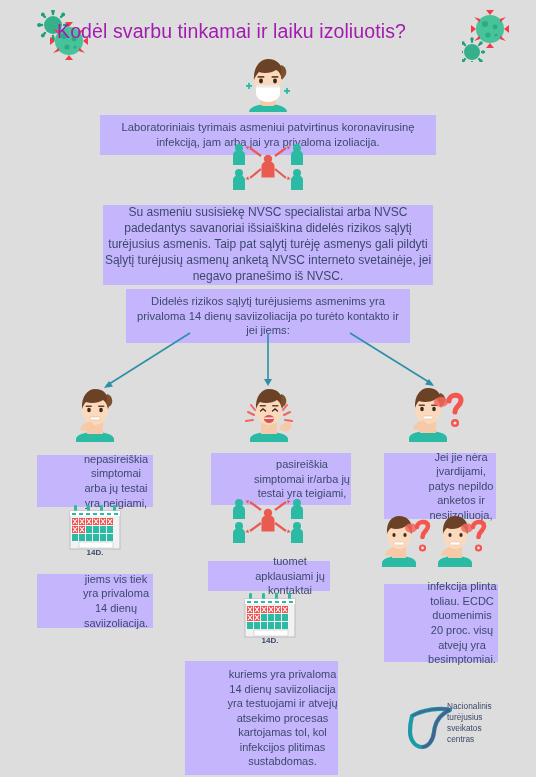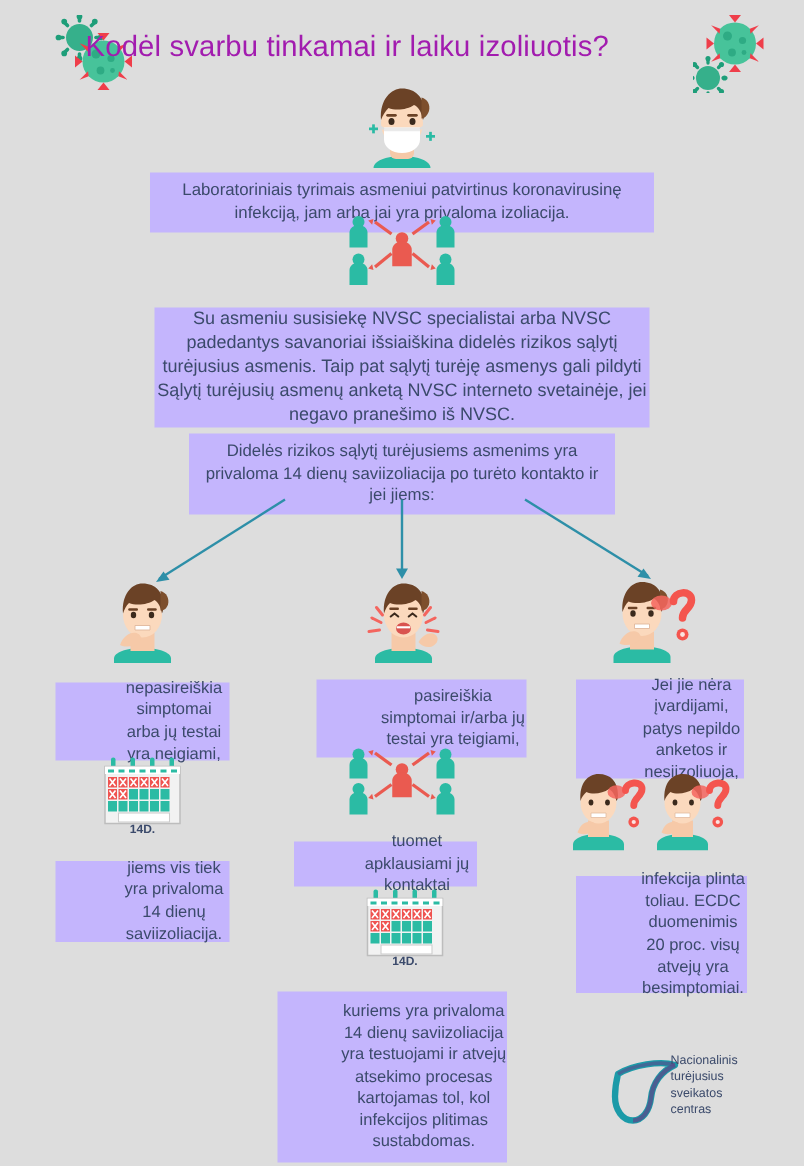--- a/index.html
+++ b/index.html
@@ -41,21 +41,21 @@
 
   .box1{left:100px;top:103px;width:336px;height:40px;font-size:11.2px;padding:3px 6px;}
   .box2{left:103px;top:193px;width:330px;height:80px;font-size:12px;padding:4px 0;}
   .box3{left:126px;top:277px;width:284px;height:54px;font-size:11.2px;padding:3px 8px;}
 
   
   .colbox{font-size:11px;padding-left:42px;}
   .l1{left:37px;top:443px;width:116px;height:52px;}
   .l2{left:37px;top:562px;width:116px;height:54px;}
   .m1{left:211px;top:441px;width:140px;height:52px;}
-  .m2{left:196px;top:549px;width:122px;height:30px;}
+  .m2{left:208px;top:549px;width:122px;height:30px;}
   .m3{left:185px;top:649px;width:153px;height:114px;}
   .r1{left:384px;top:441px;width:112px;height:66px;}
   .r2{left:384px;top:572px;width:114px;height:78px;}
 
   
   .ill{position:absolute;}
   .masked{left:229px;top:56px;width:78px;height:56px;}
   .net1{left:228px;top:142px;width:80px;height:52px;}
   .net2{left:228px;top:497px;width:80px;height:50px;}
   .p-left{left:62px;top:386px;width:66px;height:56px;}

